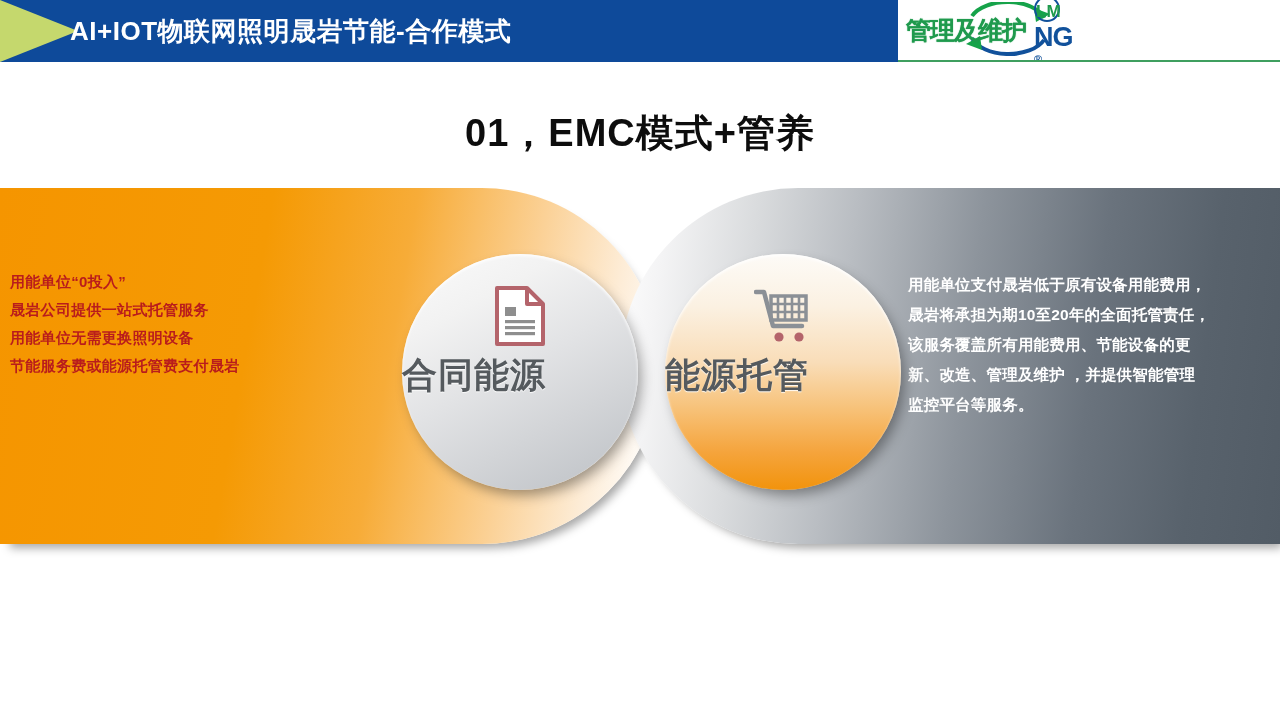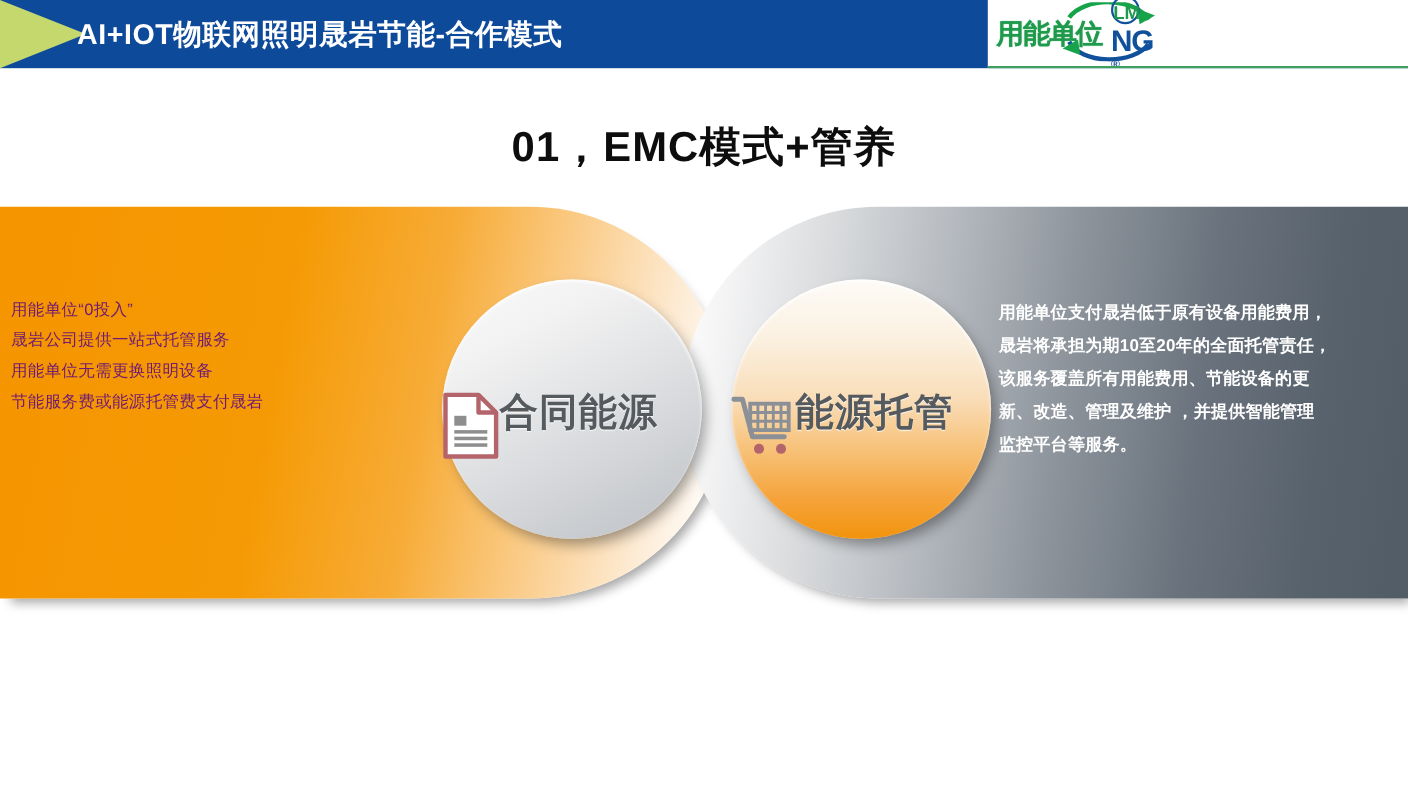--- a/index.html
+++ b/index.html
@@ -56,31 +56,31 @@
     box-shadow:6px 8px 10px -4px rgba(0,0,0,.35); }
 
   .panel-right { position:absolute; left:620px; top:0; width:660px; height:356px;
     border-radius:178px 0 0 178px;
     background:linear-gradient(97deg,#ffffff 0%,#f4f4f5 7%,#d9dbdd 20%,
       #b9bdc2 34%,#8d949c 52%,#6a737d 70%,#58626c 86%,#525c66 100%);
     box-shadow:6px 8px 10px -4px rgba(0,0,0,.35); }
 
   
   .left-text { position:absolute; left:10px; top:268px; width:330px; z-index:6; }
-  .left-text .line { color:#701a75; font-size:15px; font-weight:normal;
+  .left-text .line { color:#b91c1c; font-size:15px; font-weight:bold;
     line-height:28px; white-space:nowrap; letter-spacing:.3px; }
 
   
   .right-text { position:absolute; left:908px; top:270px; width:366px; z-index:6; }
   .right-text .line { color:#ffffff; font-size:15.5px; font-weight:bold;
     line-height:30px; white-space:nowrap; letter-spacing:.2px; }
 
   
   .circle { position:absolute; width:236px; height:236px; border-radius:50%;
-    z-index:8; display:flex; flex-direction:row; align-items:center;
+    z-index:8; display:flex; flex-direction:column; 
     justify-content:flex-start;
     box-shadow:5px 7px 13px -2px rgba(0,0,0,.38),
                inset 0 2px 3px rgba(255,255,255,.85); }
 
   .circle-a { left:402px; top:254px;
     background:linear-gradient(152deg,#fbfbfb 0%,#f2f2f2 24%,#e2e3e5 48%,
       #d2d4d7 70%,#c6c9cd 86%,#bfc3c8 100%); }
 
   .circle-b { left:665px; top:254px;
     background:linear-gradient(180deg,#fdfbf7 0%,#fbf1e2 22%,#f9ddb8 46%,
@@ -104,21 +104,21 @@
 
   <div class="logo-panel">
 
     <svg class="logo-swoosh" viewBox="0 0 96 54">
       <path d="M12 14 A38 22 0 0 1 84 16" fill="none" stroke="#16a34a" stroke-width="4"></path>
       <path d="M84 38 A38 22 0 0 1 12 36" fill="none" stroke="#11519b" stroke-width="4"></path>
       <path d="M74 6 L90 12 L76 20 Z" fill="#16a34a"></path>
       <path d="M22 48 L6 42 L20 34 Z" fill="#16a34a"></path>
     </svg>
 
-    <div class="logo-cn">用能单位</div>
+    <div class="logo-cn">管理及维护</div>
 
     <div class="logo-strong-wrap">
       <span class="logo-strong">STR</span>
         <span class="logo-o">
         <svg class="logo-dome" viewBox="0 0 30 13">
           <path d="M2 13 A13 11 0 0 1 28 13 Z" fill="#93a9c4"></path>
           <path d="M7 13 L7 5 M11 13 L11 3 M15 13 L15 2 M19 13 L19 3 M23 13 L23 5" stroke="#ffffff" stroke-width="1.1"></path>
         </svg>
         <span>LM</span>
       </span>

